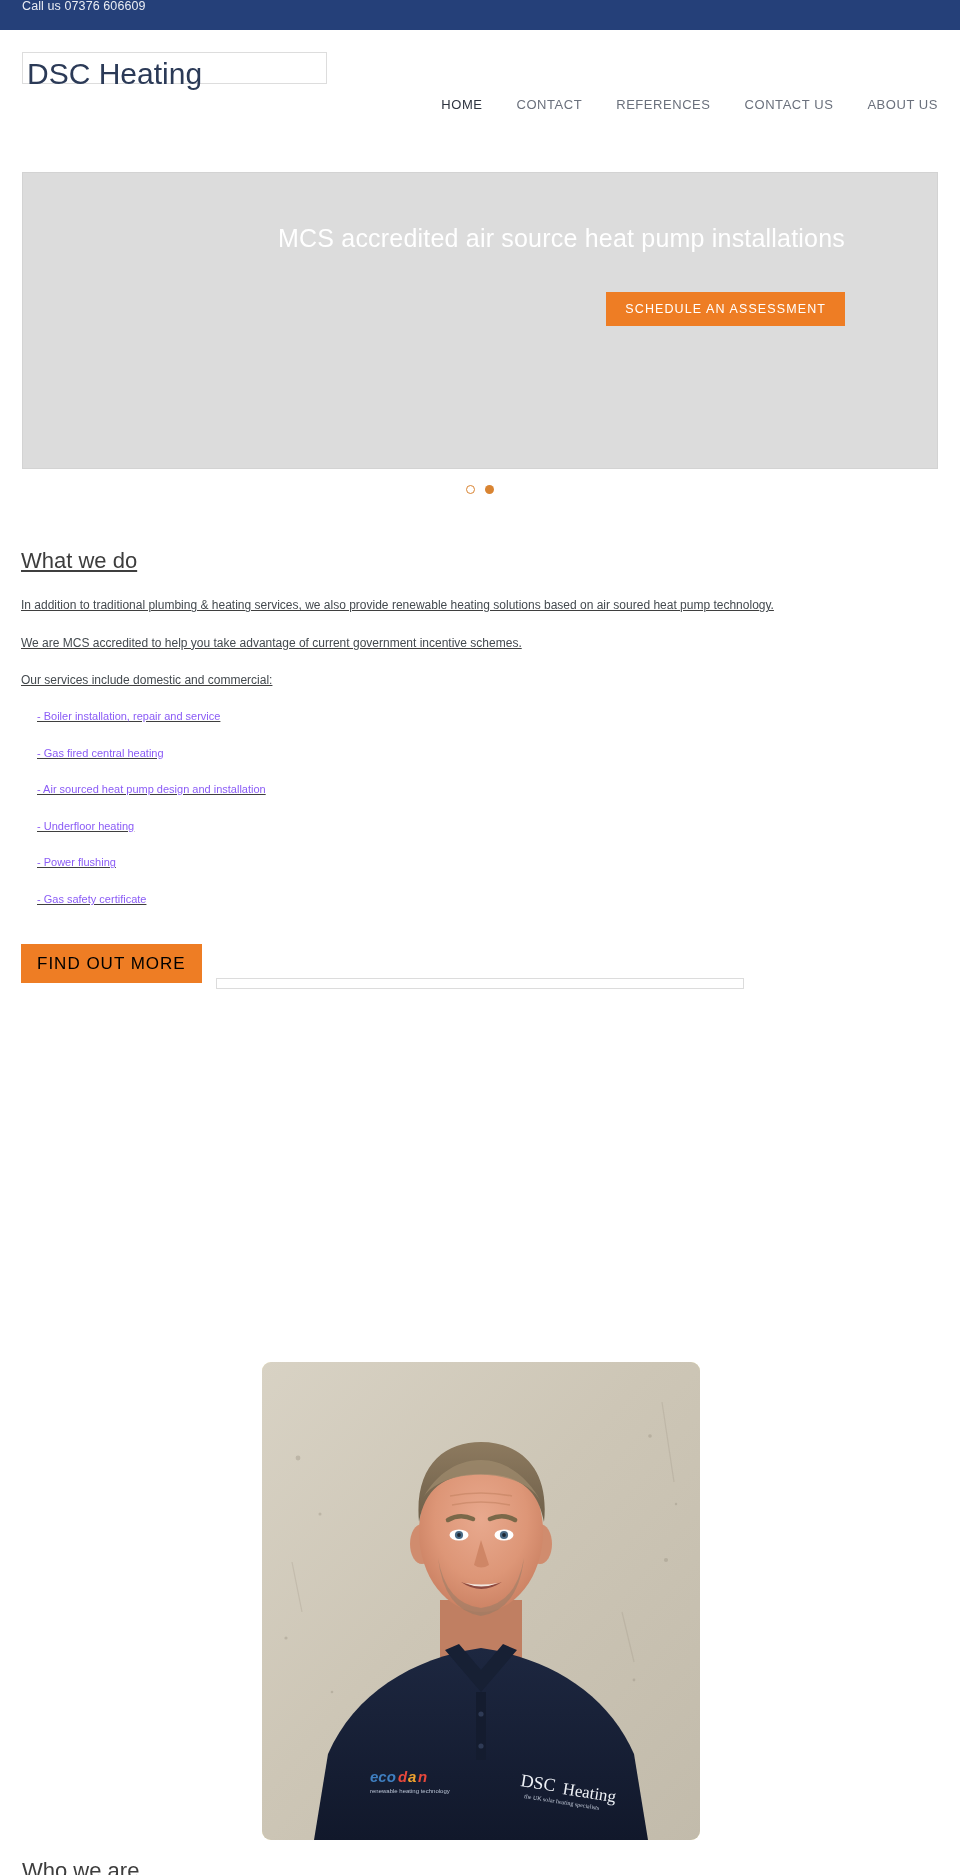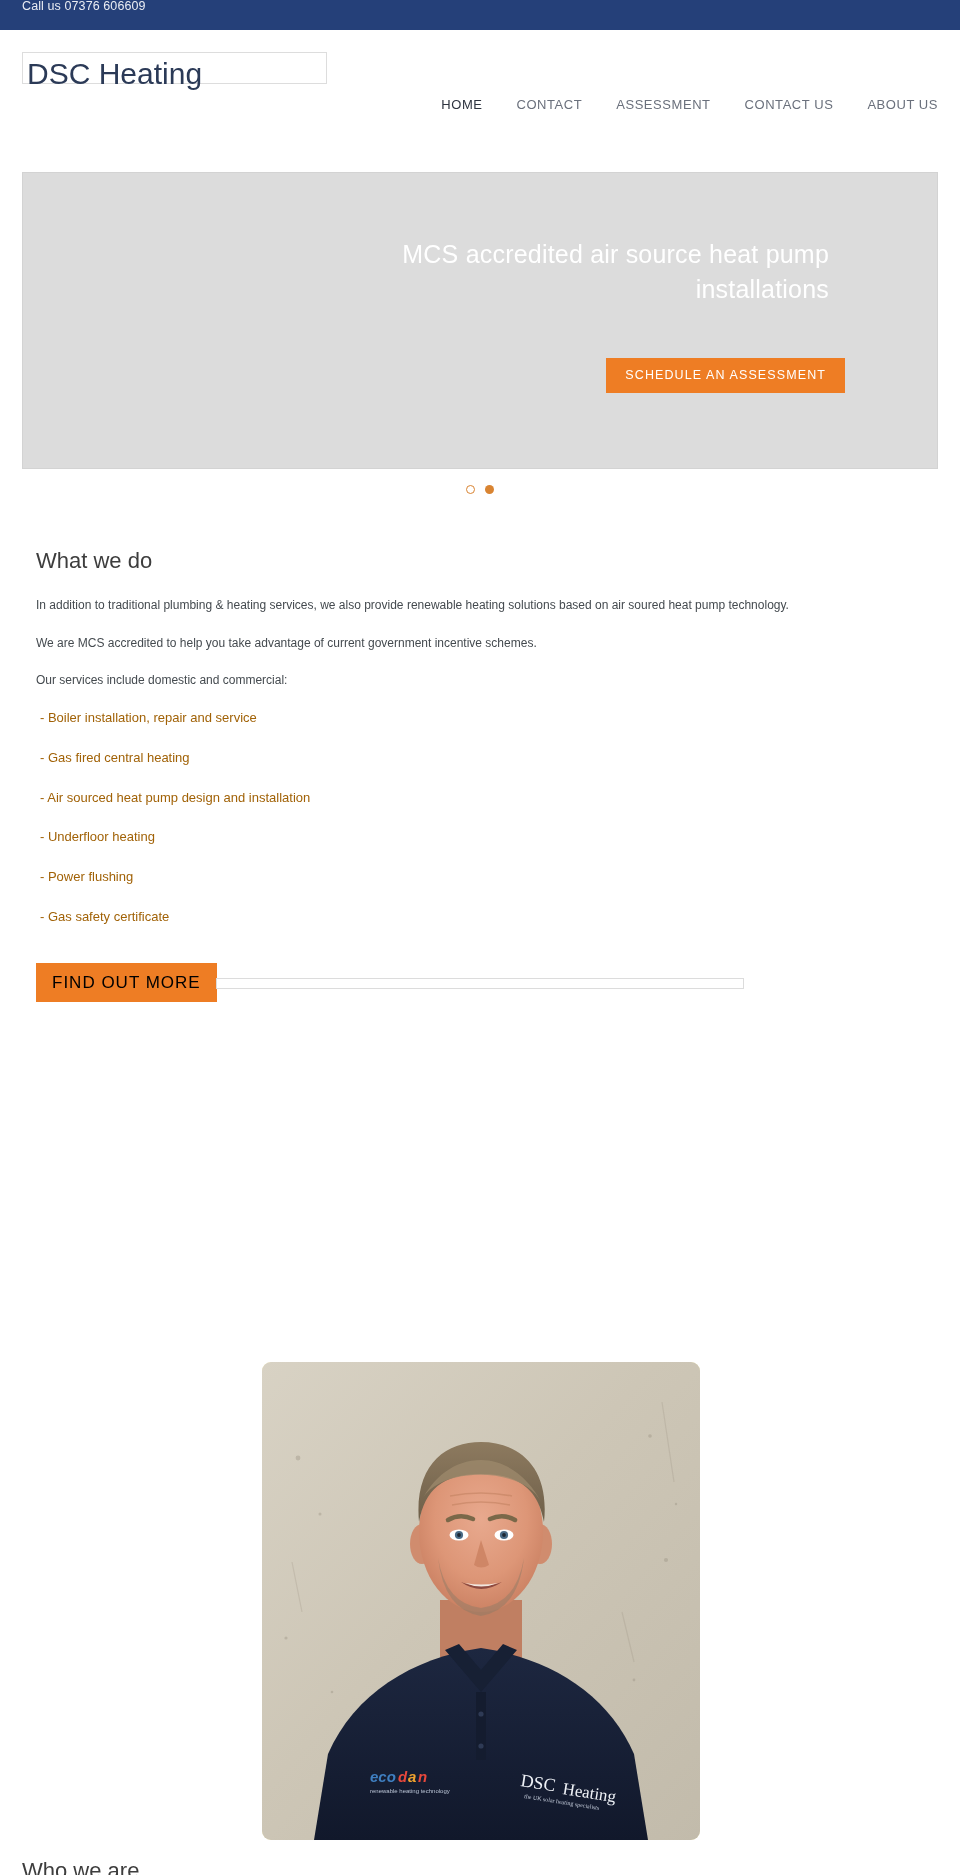--- a/index.html
+++ b/index.html
@@ -100,21 +100,21 @@
     right: 92px;
     top: 48px;
     width: 580px;
     text-align: right;
   }
   .hero-title {
     color: #ffffff;
     font-size: 25px;
     line-height: 1.38;
     font-weight: 400;
-    margin: 16px;
+    margin: 0;
     letter-spacing: .2px;
   }
   .hero-btn {
     display: inline-block;
     margin-top: 36px;
     background: #ee7d24;
     color: #ffffff;
     font-size: 12.5px;
     letter-spacing: 1.1px;
     padding: 11px 19px;
@@ -136,43 +136,44 @@
     border-radius: 50%;
     box-sizing: border-box;
     cursor: pointer;
   }
   .dot.hollow { border: 1.6px solid #d98432; background: transparent; }
   .dot.filled { background: #d98432; }
 
   
   .content {
     position: absolute;
-    left: 36px;
+    left: 21px;
     top: 548px;
     width: 916px;
+    text-decoration: underline;
   }
   .section-title {
     font-size: 22px;
     font-weight: 400;
     color: #3d3d3d;
     margin: 0 0 22px 0;
     line-height: 1.2;
   }
   .para {
     font-size: 12px;
     line-height: 1.6;
     color: #444a4f;
     margin: 0 0 18px 0;
     max-width: 880px;
   }
   .listline {
-    font-size: 13px;
+    font-size: 11px;
     line-height: 1.6;
-    color: #a16207;
-    margin: 0 0 19px 4px;
+    color: #8b5cf6;
+    margin: 0 0 19px 16px;
   }
   .find-btn {
     display: inline-block;
     margin-top: 16px;
     background: #ee7d24;
     color: #000000;
     font-size: 17px;
     letter-spacing: 1px;
     padding: 11px 16px;
     line-height: 1;
@@ -225,21 +226,21 @@
   <span class="topbar-phone">Call us 07376 606609</span>
 </div>
 
 <div class="header">
   <div class="logo-box">
     <span class="logo-text">DSC Heating</span>
   </div>
   <nav class="nav">
     <span class="nav-item active">HOME</span>
     <span class="nav-item">CONTACT</span>
-    <span class="nav-item">ASSESSMENT</span>
+    <span class="nav-item">REFERENCES</span>
     <span class="nav-item">CONTACT US</span>
     <span class="nav-item">ABOUT US</span>
   </nav>
 </div>
 
 <div class="hero-wrap">
   <div class="hero">
     <div class="hero-inner">
       <h1 class="hero-title">MCS accredited air source heat pump installations</h1>
       <button class="hero-btn">SCHEDULE AN ASSESSMENT</button>

